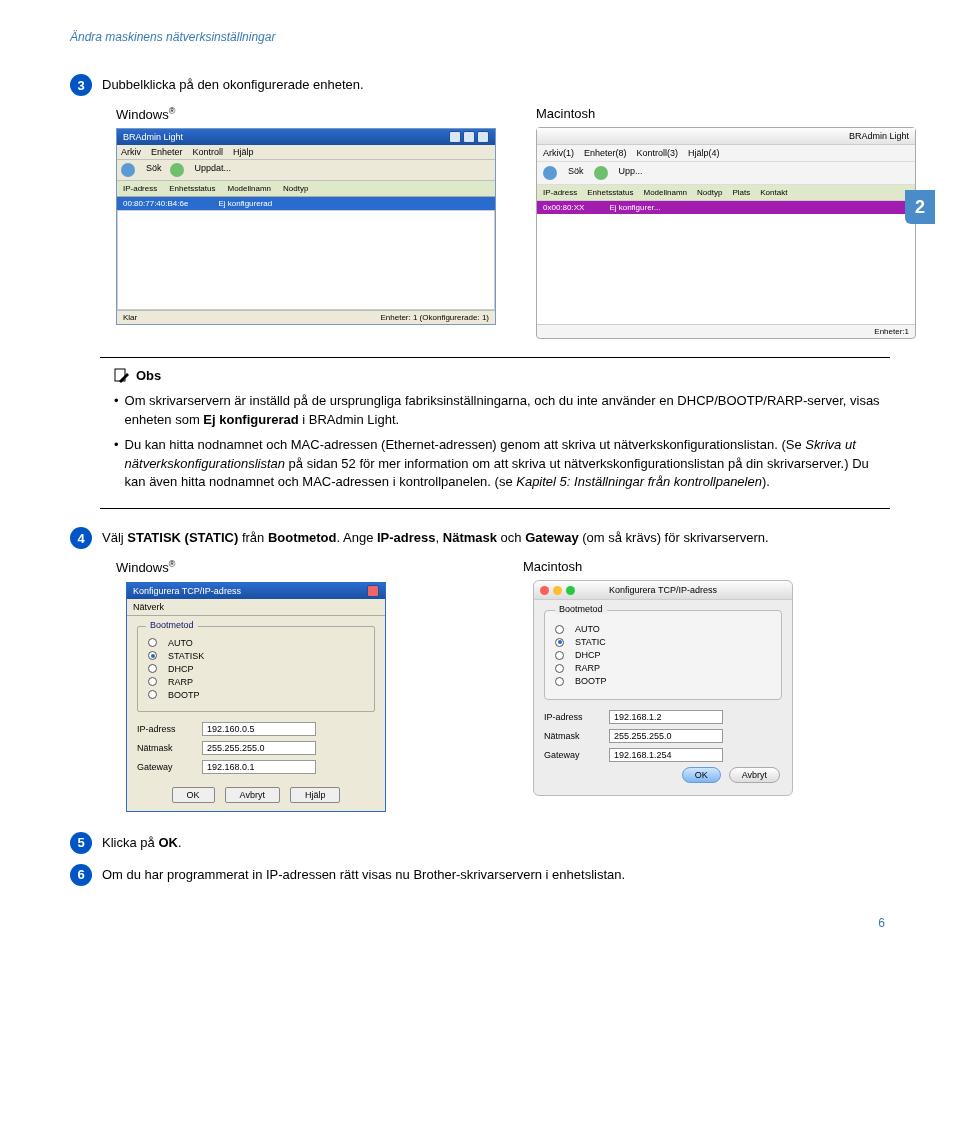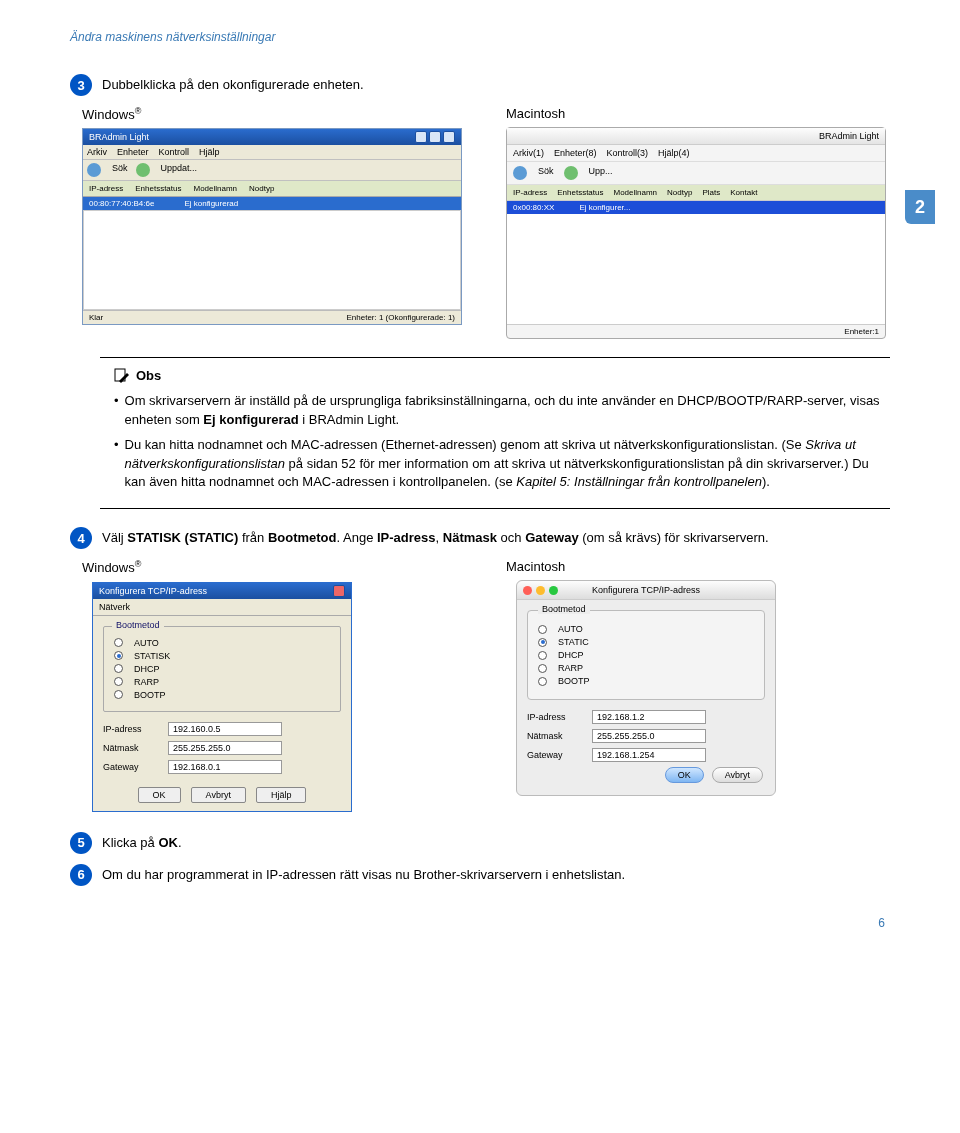--- a/index.html
+++ b/index.html
@@ -35,21 +35,21 @@
     display: flex;
     align-items: center;
     justify-content: center;
     font-size: 13px;
     flex-shrink: 0;
   }
   .step-text { padding-top: 2px; line-height: 1.4; }
   .os-row {
     display: flex;
     gap: 40px;
-    margin: 10px 0 15px 12px;
+    margin: 10px 0 15px 46px;
   }
   .os-col { flex: 1; }
   .os-label { font-size: 13px; margin-bottom: 6px; }
   .os-label sup { font-size: 9px; }
   .chapter-badge {
     position: absolute;
     right: 25px;
     top: 190px;
     background: #4a8cc9;
     color: #fff;
@@ -143,21 +143,21 @@
   .win-body{background:#fff;height:100px;border:1px solid #ccc;margin:0;}
   .win-status{display:flex;justify-content:space-between;padding:2px 6px;background:#ece9d8;font-size:8px;border-top:1px solid #bbb;}
 
   .mac-app{
     border:1px solid #aaa;width:380px;font-size:9px;background:#f4f4f4;border-radius:4px;
   }
   .mac-top{display:flex;justify-content:flex-end;padding:3px 6px;background:linear-gradient(#fdfdfd,#e4e4e4);border-bottom:1px solid #ccc;}
   .mac-menu{display:flex;gap:10px;padding:3px 6px;background:#f4f4f4;border-bottom:1px solid #ddd;}
   .mac-tool{display:flex;gap:10px;padding:4px 6px;align-items:center;border-bottom:1px solid #ddd;background:#f4f4f4;}
   .mac-cols{display:flex;gap:10px;padding:3px 6px;background:#dfe8c8;font-size:8px;border-bottom:1px solid #ccc;}
-  .mac-rowsel{background:#1d4ed8;color:#fff;padding:2px 6px;display:flex;gap:25px;font-size:8px;}
+  .mac-rowsel{background:#a21caf;color:#fff;padding:2px 6px;display:flex;gap:25px;font-size:8px;}
   .mac-body{background:#fff;height:110px;}
   .mac-status{display:flex;justify-content:flex-end;padding:2px 6px;font-size:8px;border-top:1px solid #ccc;}
 
   
   .win-dialog{
     border:1px solid #2a6cce;width:260px;font-size:9px;background:#ece9d8;margin-left:10px;
   }
   .dlg-tab{padding:3px 6px;background:#ece9d8;border-bottom:1px solid #aaa;}
   .dlg-group{
     border:1px solid #aaa;margin:10px;padding:8px 10px;position:relative;border-radius:2px;

